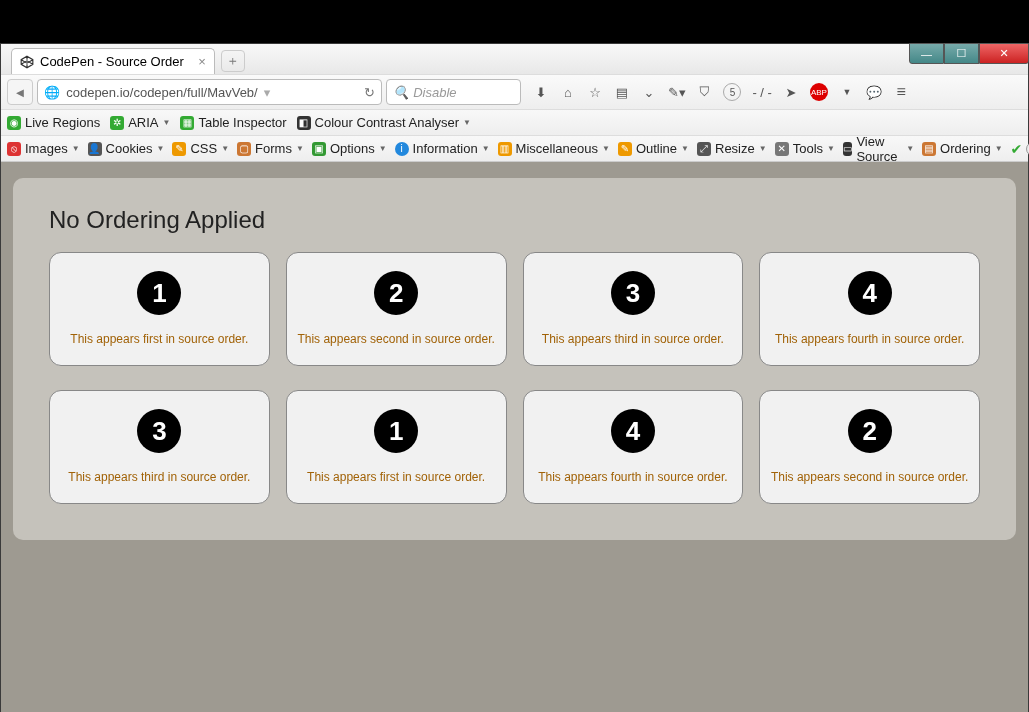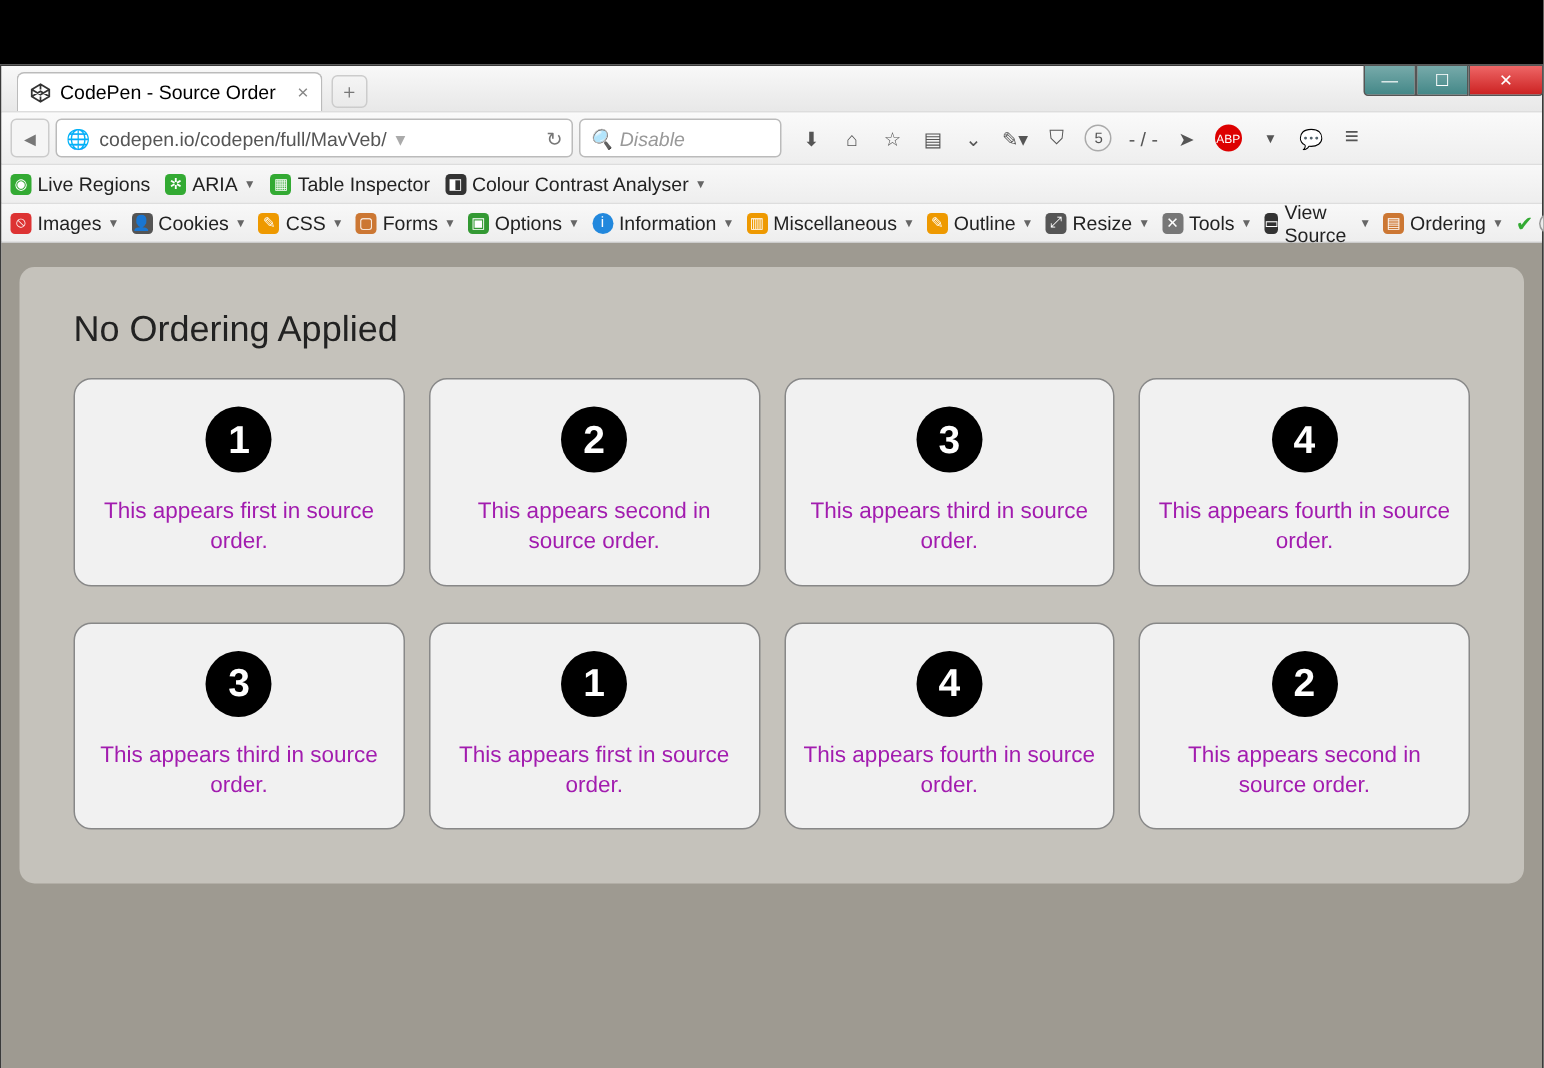--- a/index.html
+++ b/index.html
@@ -43,21 +43,21 @@
   .dot { width:14px; height:14px; border-radius:50%; border:1px solid #999; background:radial-gradient(#fff,#ddd);}
   .check { color:#3a3; font-size:14px;}
   
   
   .viewport { flex:1; background:#9e9a91; padding:16px 12px 0 12px; overflow:hidden;}
   .panel { background:#c5c2bb; border-radius:10px; padding:28px 36px 36px 36px; }
   h2.sec { font-size:24px; font-weight:normal; color:#222; margin-bottom:18px; font-family:"Segoe UI",Arial,sans-serif;}
   .cards { display:flex; gap:16px; margin-bottom:24px;}
   .card { flex:1; background:#f1f1f1; border:1px solid #888; border-radius:12px; padding:18px 10px; display:flex; flex-direction:column; align-items:center; text-align:center; gap:16px;}
   .num { width:44px; height:44px; border-radius:50%; background:#000; color:#fff; font-size:26px; font-weight:bold; display:flex; align-items:center; justify-content:center;}
-  .card .desc { font-size:15px; color:#a21caf; line-height:1.35;}
+  .card .desc { font-size:12px; color:#a16207; line-height:1.35;}
   
   .footer { height:34px; background:#2b2b2b; color:#ccc; display:flex; align-items:center; padding:0 12px; gap:12px; font-size:13px;}
   .footer .logo { display:flex; align-items:center;}
   .footer .right { margin-left:auto;}
 </style>
 </head>
 <body>
 
 <div class="window">
 

